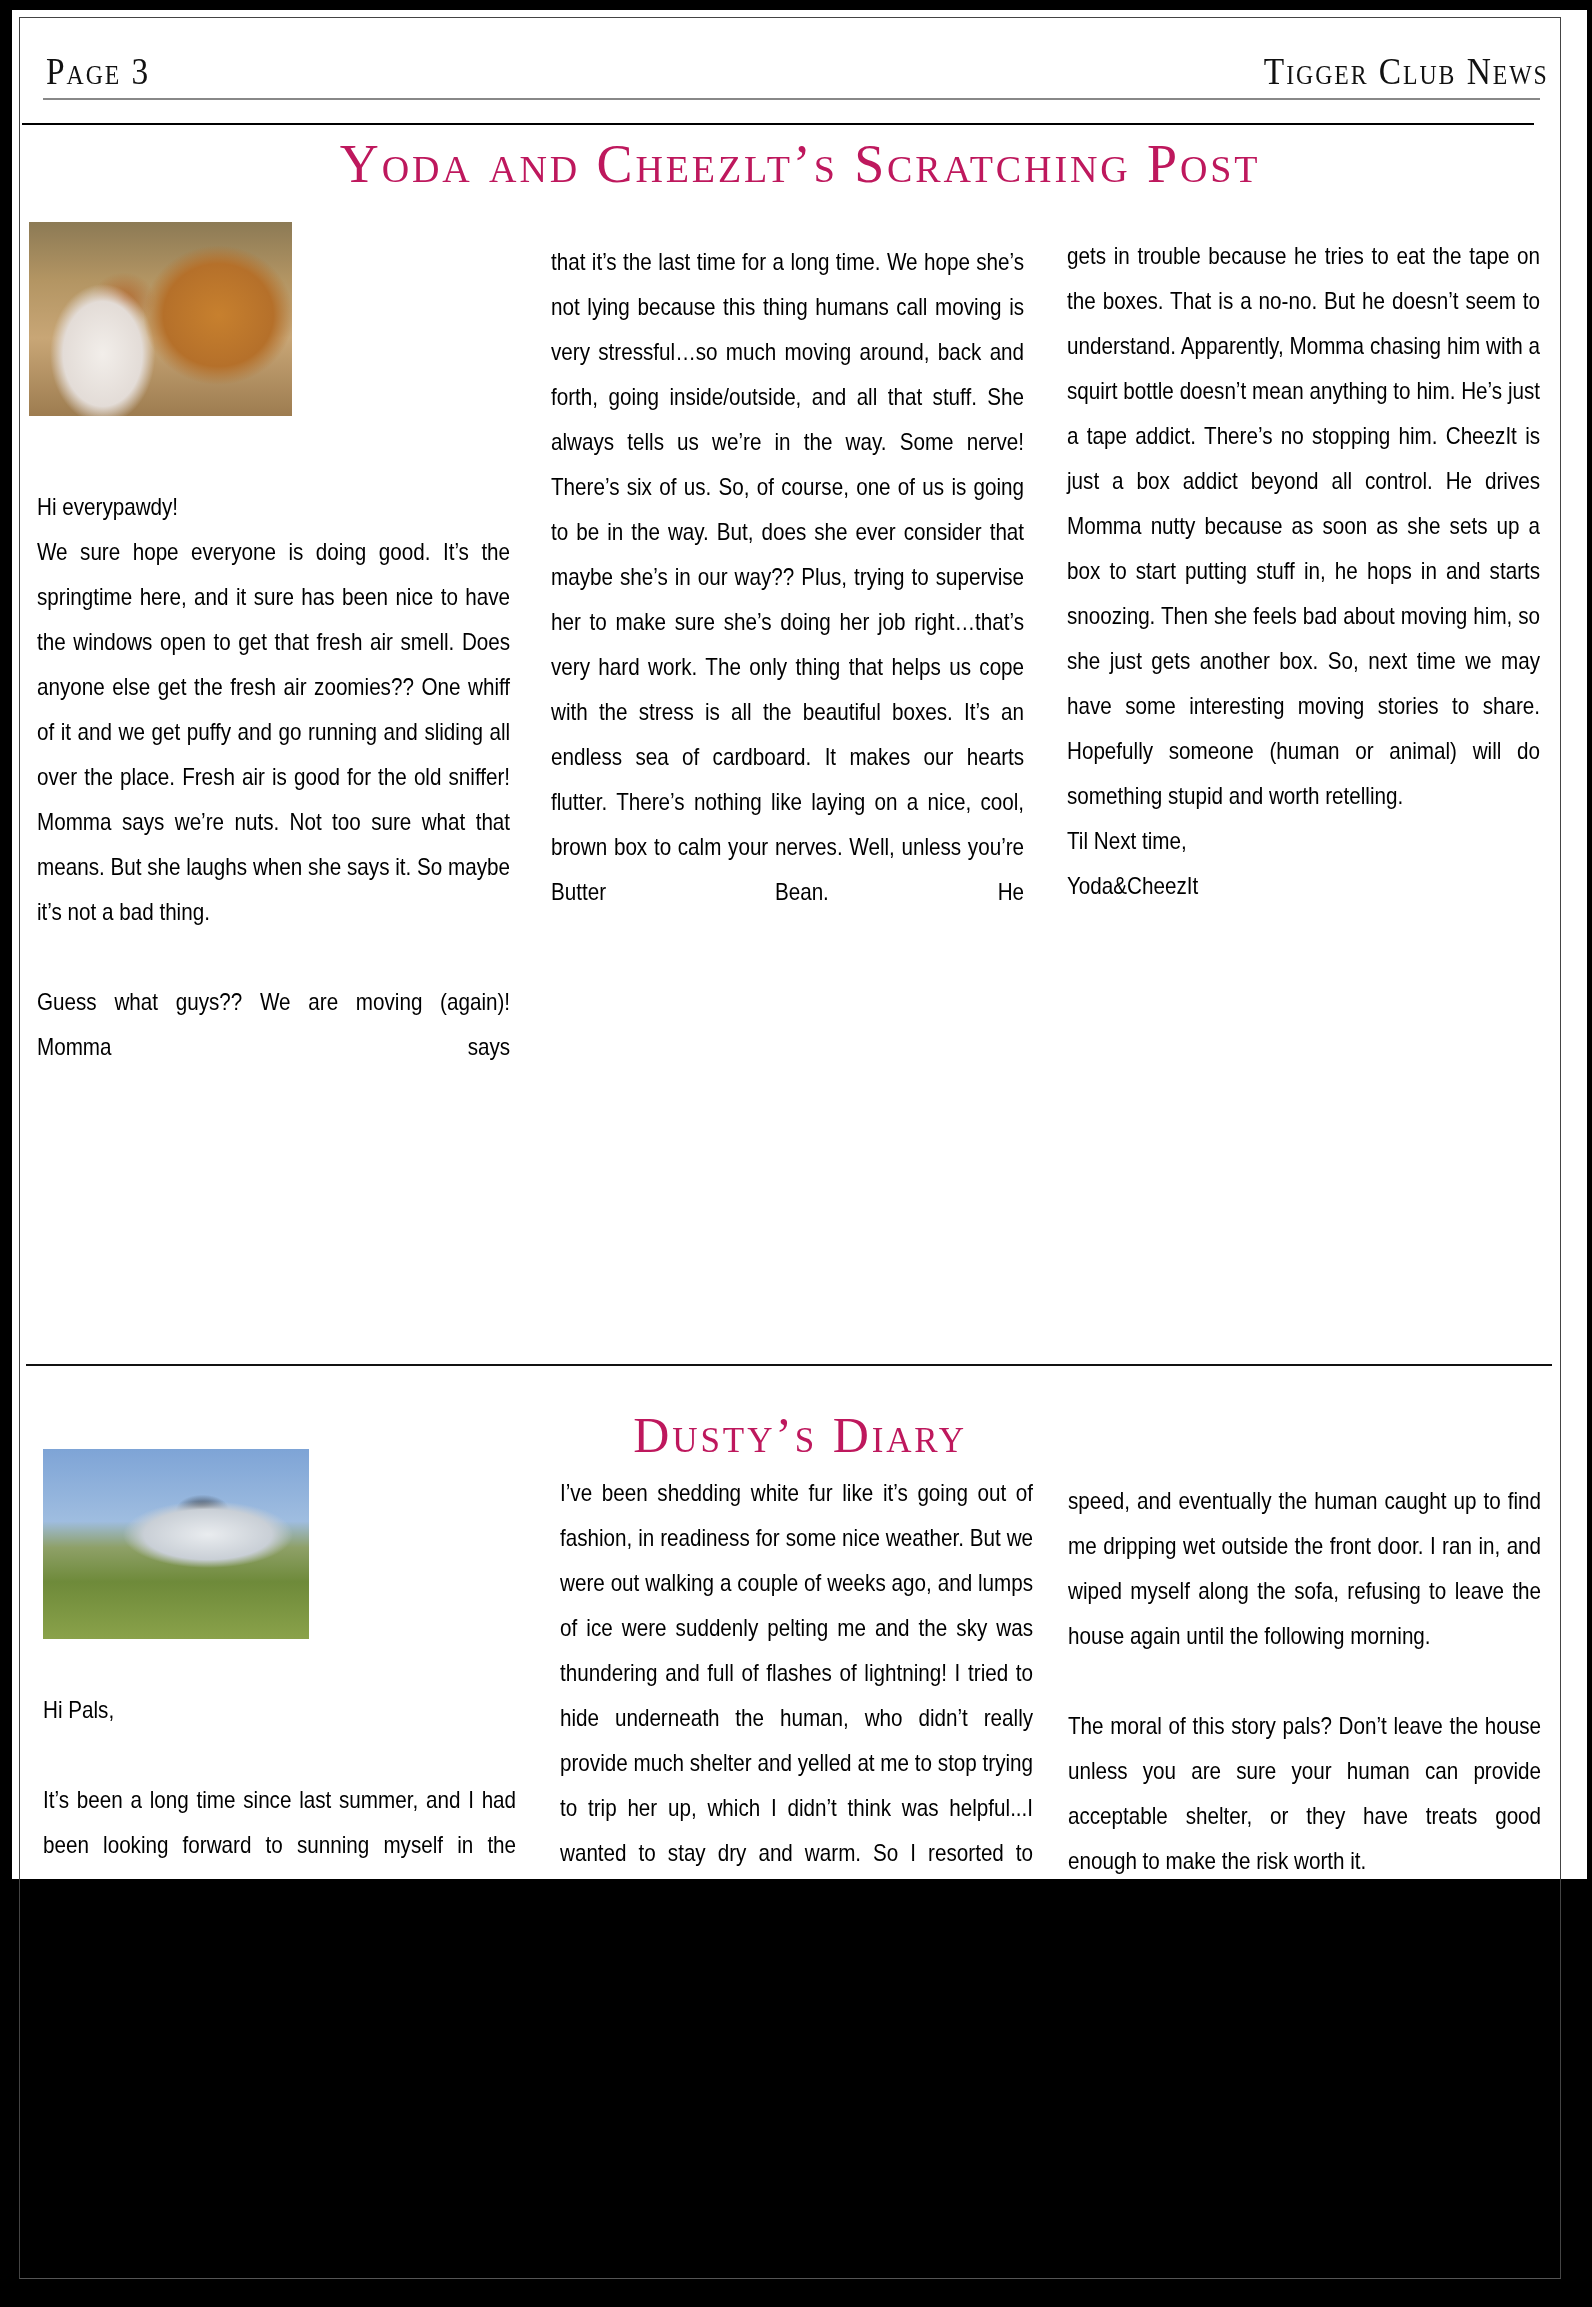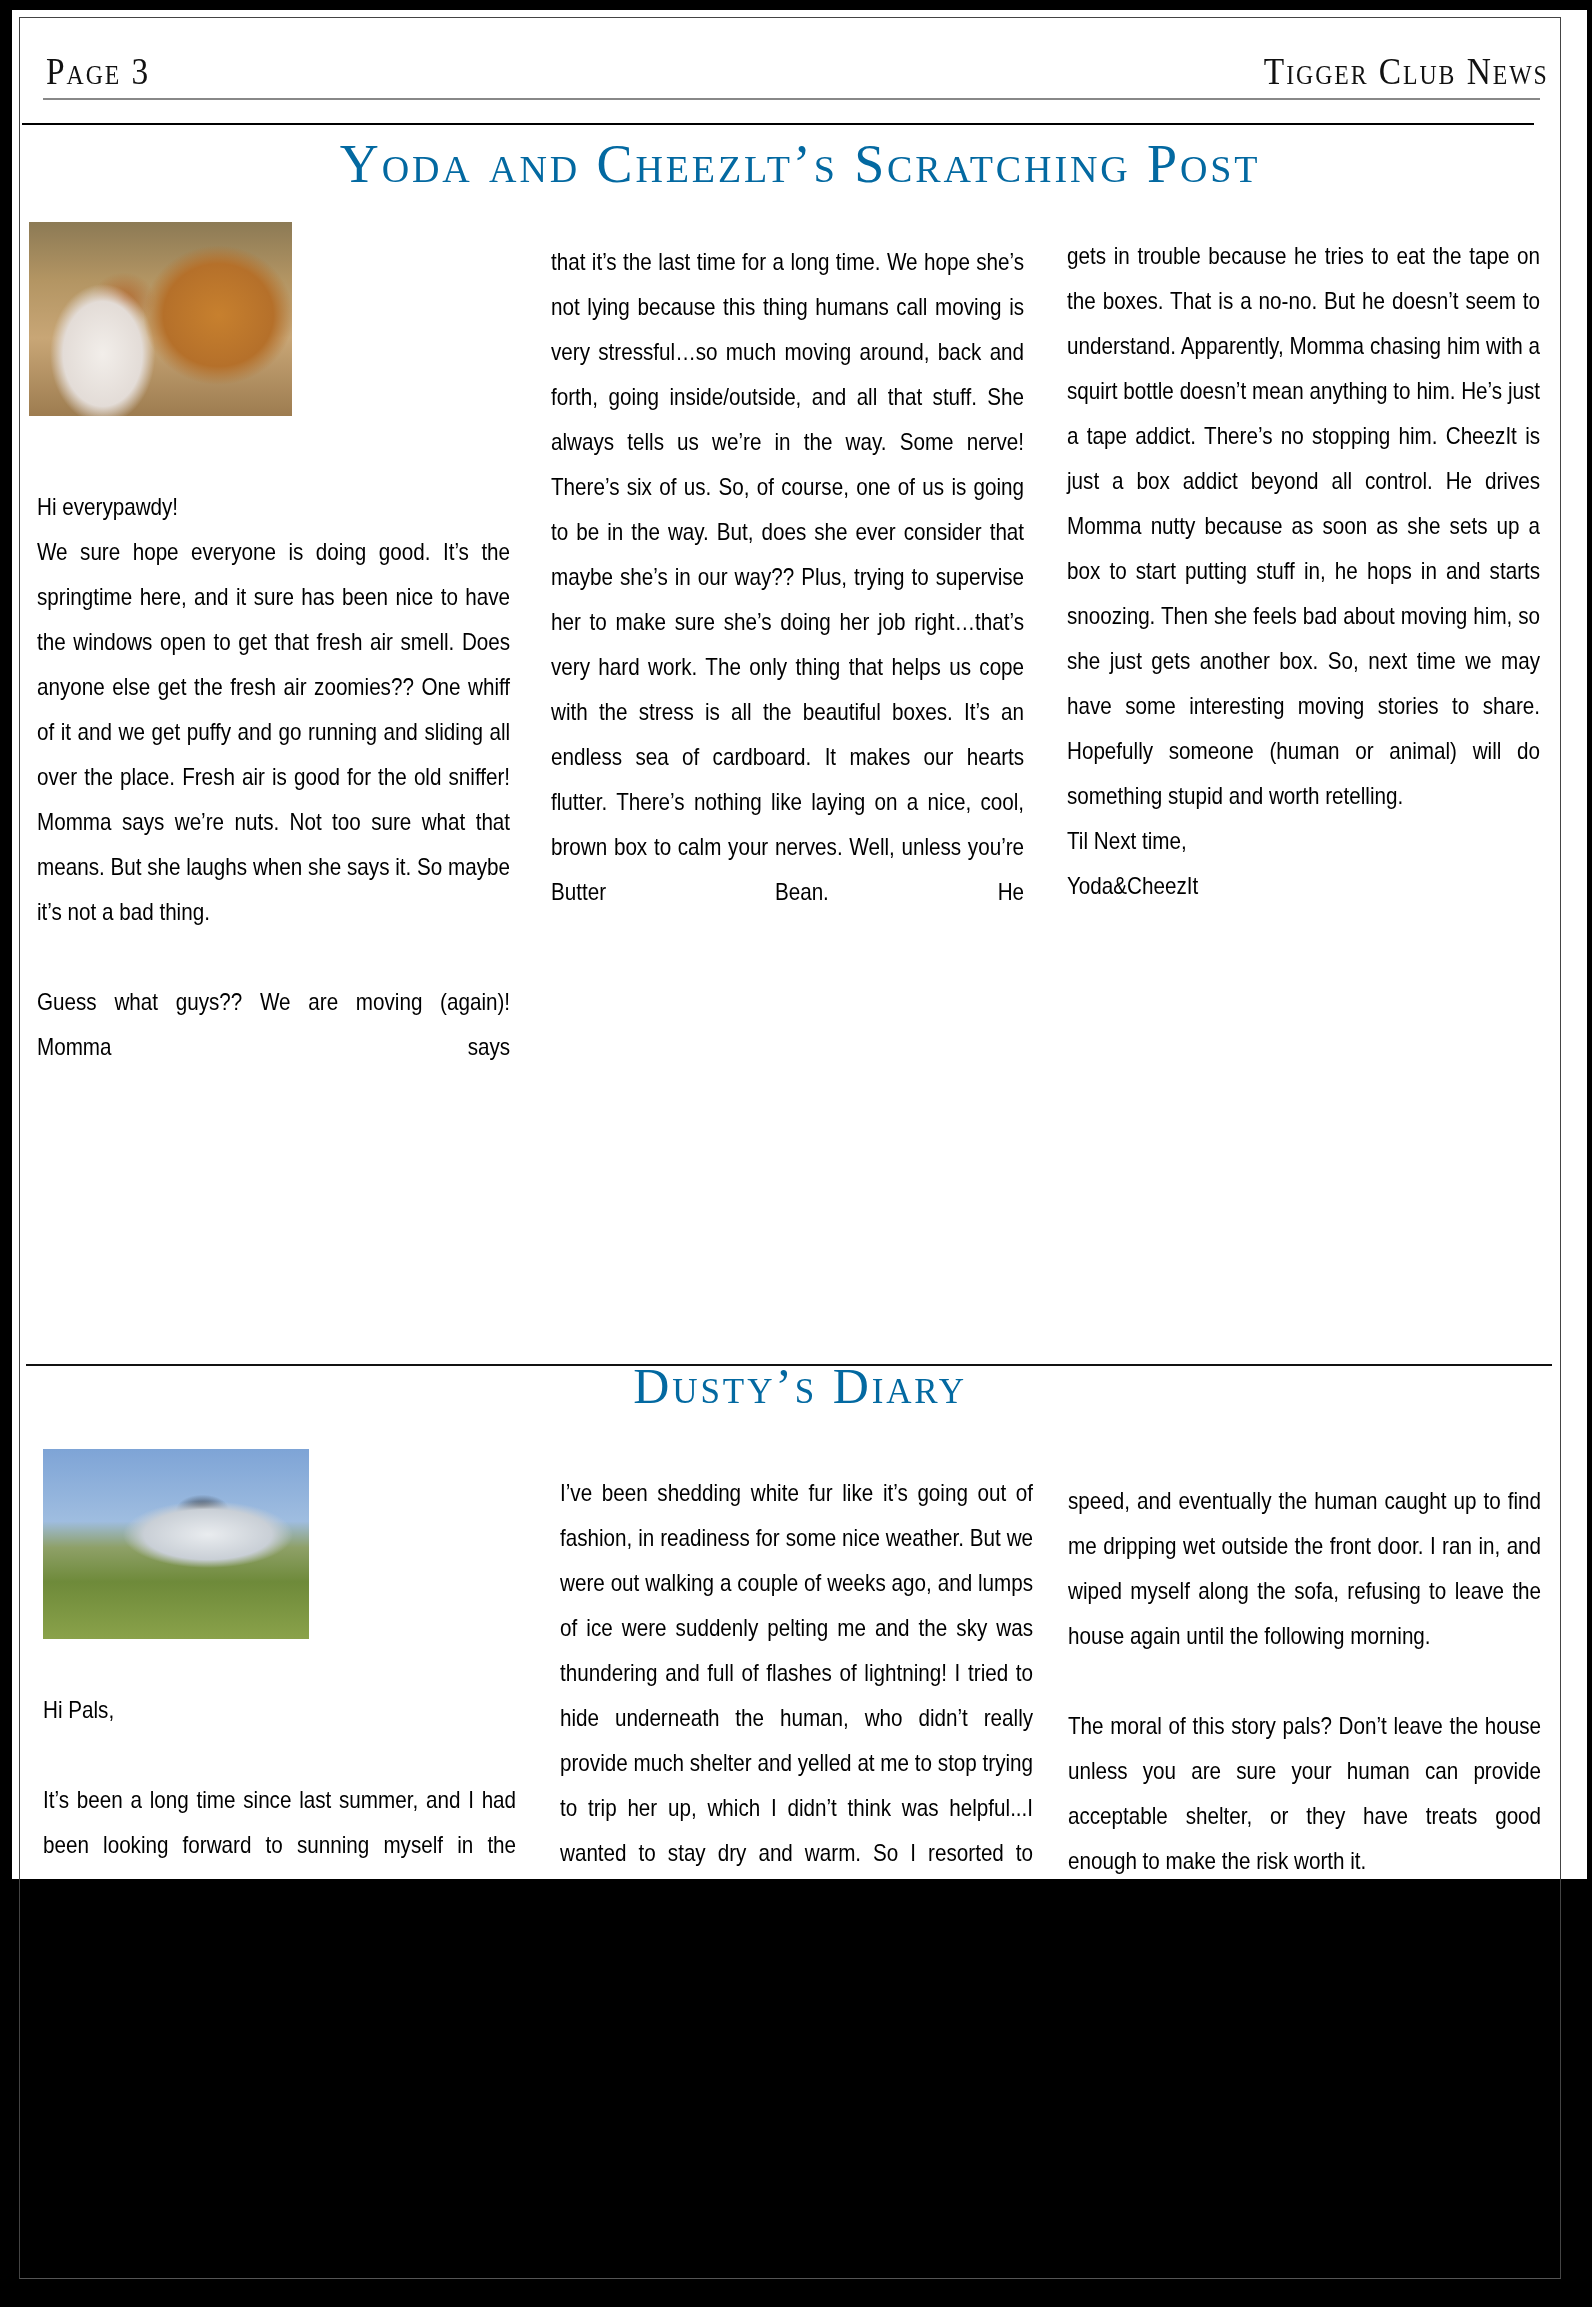--- a/index.html
+++ b/index.html
@@ -51,25 +51,25 @@
       position: absolute; left: 14.6px; top: 1354px;
       width: 1526px; height: 1.5px; background: #111;
     }
 
     .section-title {
       position: absolute;
       left: 0; width: 1577px;
       text-align: center;
       font-family: "Liberation Serif", serif;
       font-variant: small-caps;
-      color: #0369a1;
+      color: #be185d;
       letter-spacing: 2.9px;
     }
     .title-1 { top: 123px; font-size: 54px; }
-    .title-2 { top: 1347px; font-size: 50px; }
+    .title-2 { top: 1396px; font-size: 50px; }
 
     .col {
       position: absolute;
       width: 473px;
       font-size: 24px;
       line-height: 45px;
       color: #000;
       text-align: justify;
       text-align-last: justify;
     }

